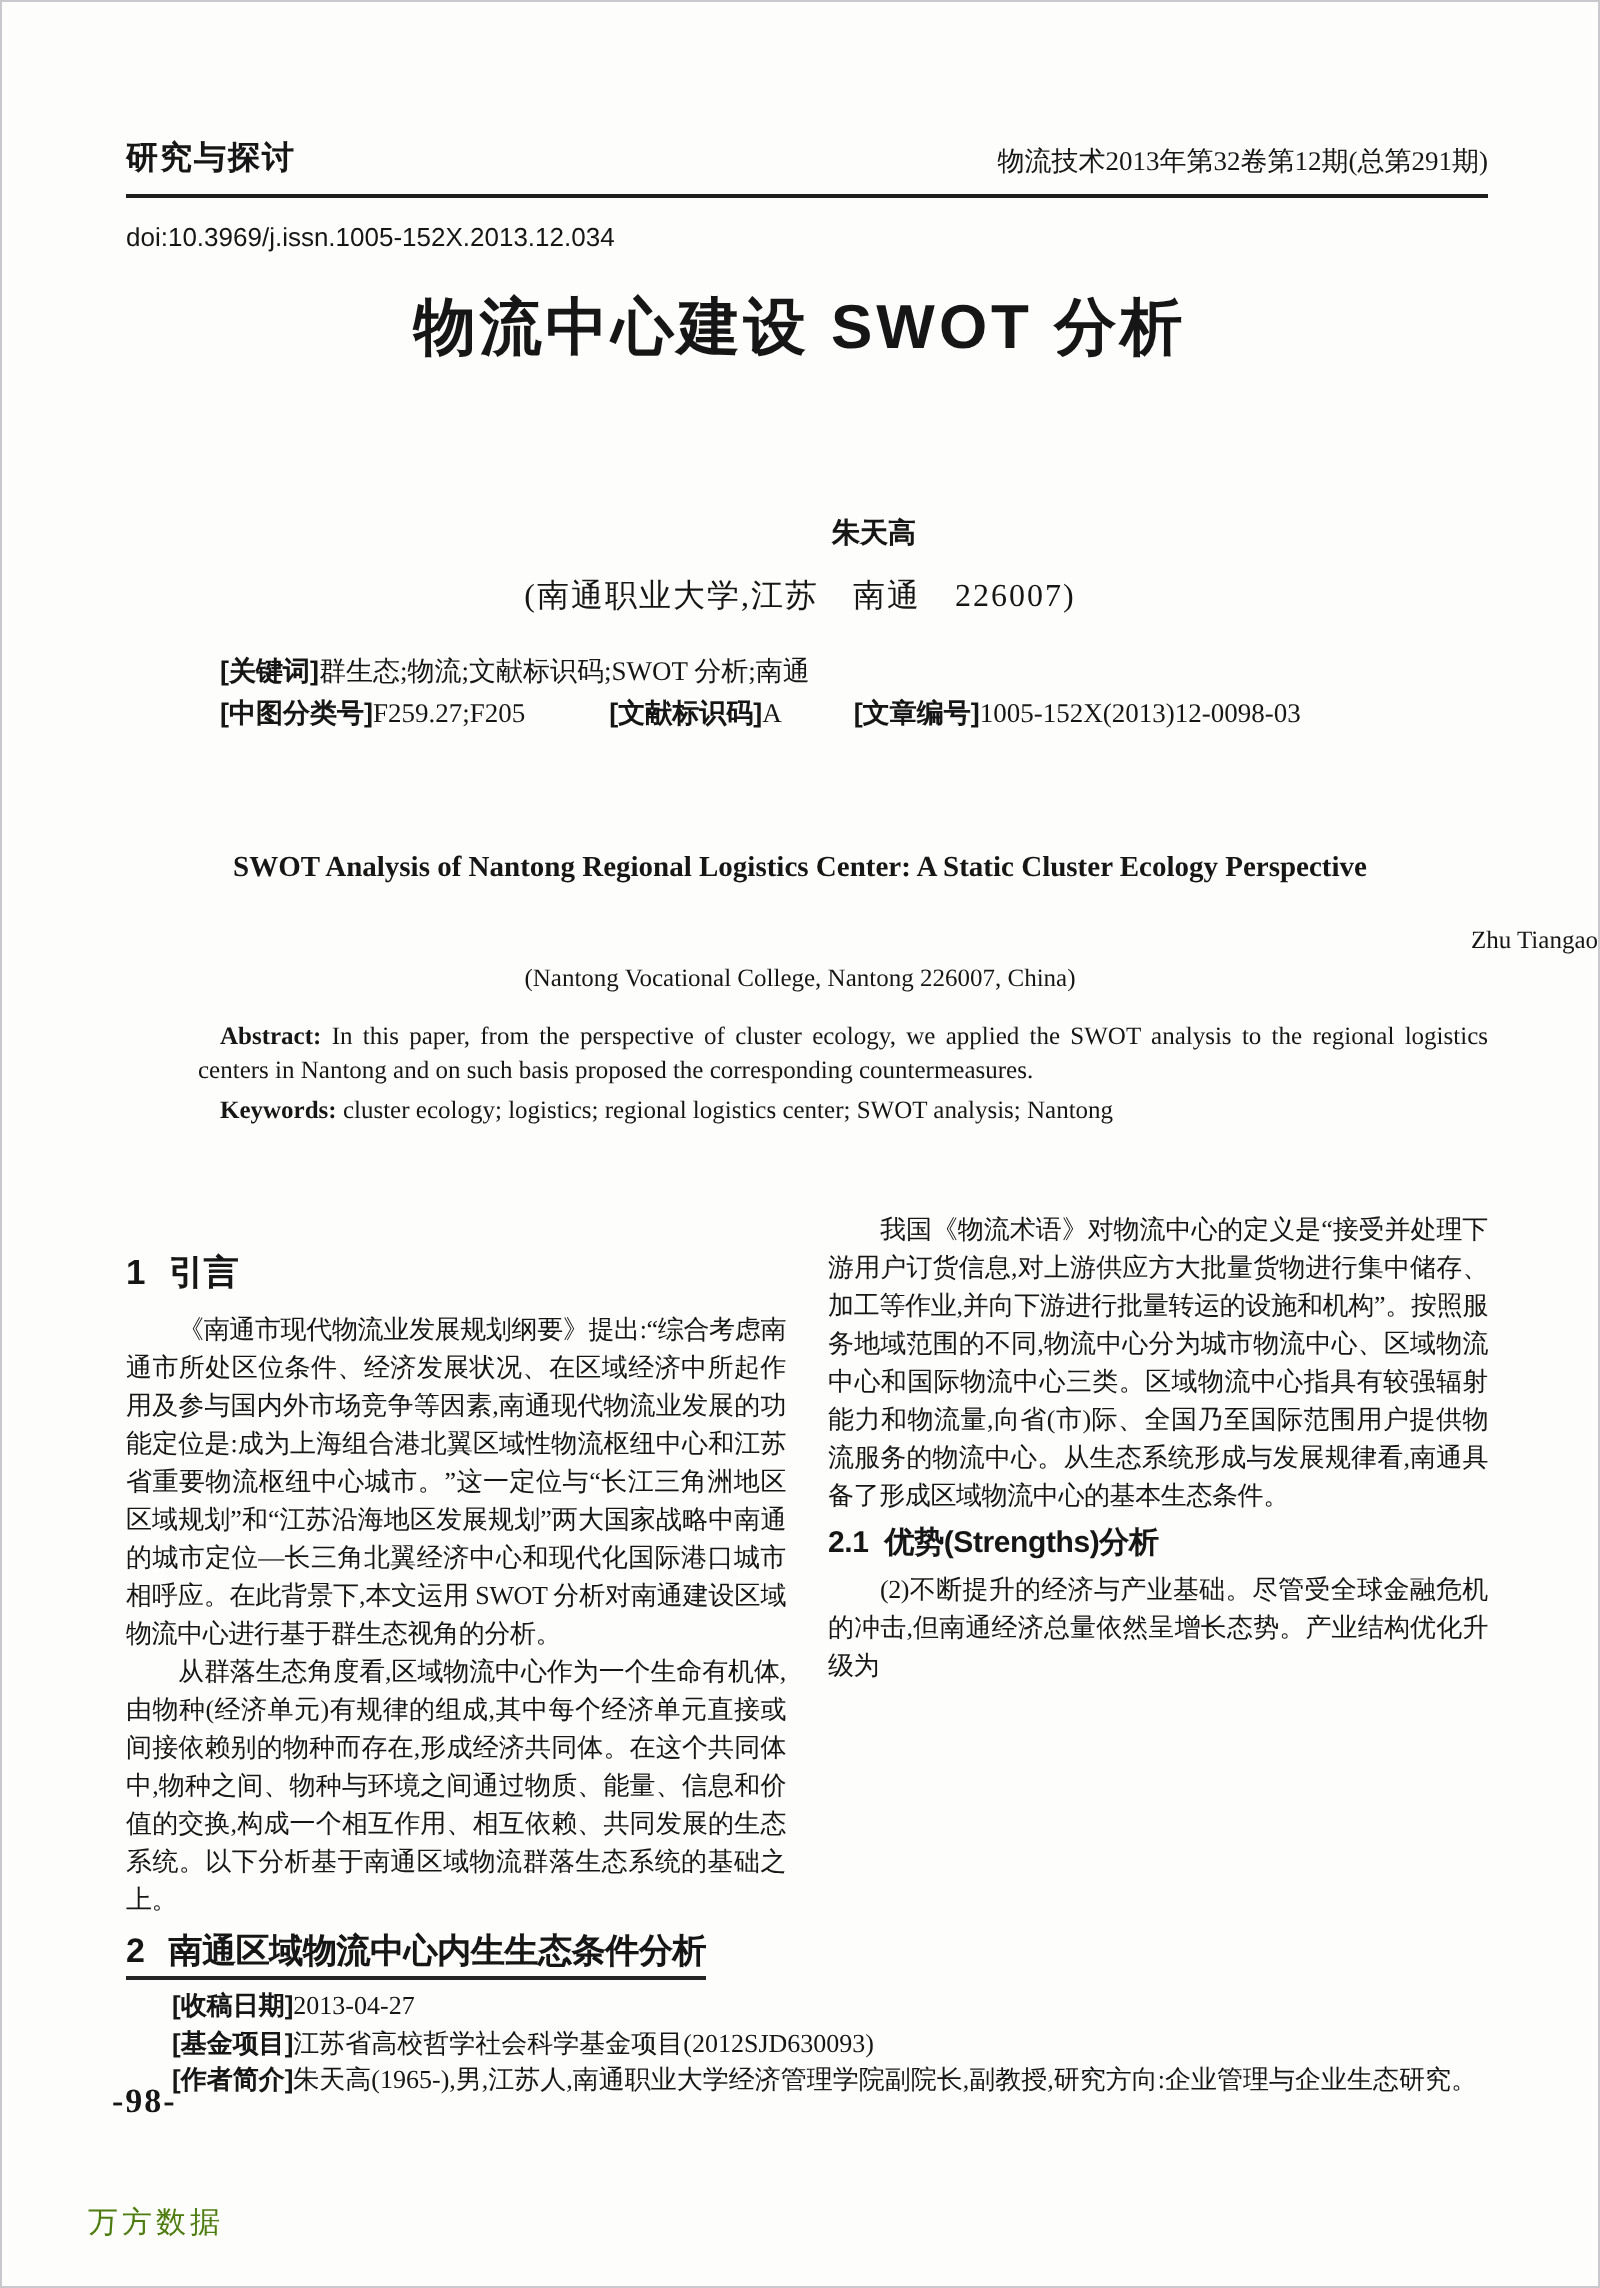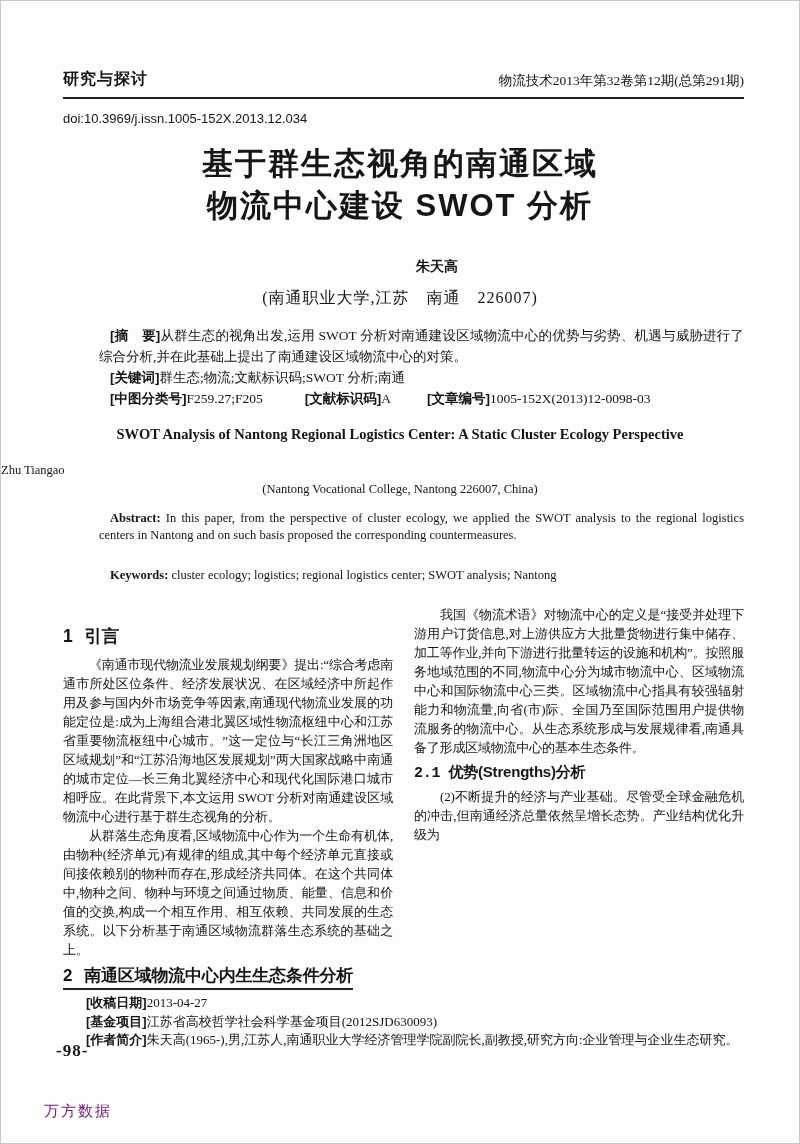--- a/index.html
+++ b/index.html
@@ -28,70 +28,68 @@
   
   .meta{position:absolute;top:324px;left:98px;width:645px;font-size:13.5px;line-height:21px;text-align:justify;}
   .meta p{margin:0;text-indent:11px;}
   .meta .lab{font-family:"Liberation Sans","DejaVu Sans",sans-serif;font-weight:bold;}
   .clcrow{margin:0;text-indent:11px;white-space:nowrap;}
   .clcrow .g2{margin-left:42px;}
   .clcrow .g3{margin-left:36px;}
 
   
   .en-title{position:absolute;top:425px;left:0;width:100%;text-align:center;font-weight:bold;font-size:14.5px;}
-  .en-author{position:absolute;top:462px;left:0;width:100%;text-align:left;font-size:12.5px;}
+  .en-author{position:absolute;top:462px;left:0;width:100%;text-align:right;font-size:12.5px;}
   .en-affil{position:absolute;top:481px;left:0;width:100%;text-align:center;font-size:12.5px;}
   .en-abs{position:absolute;top:509px;left:98px;width:645px;font-size:12.5px;line-height:16.5px;text-align:justify;}
   .en-abs p{margin:0;text-indent:11px;}
-  .en-keys{position:absolute;top:547px;left:98px;width:645px;font-size:12.5px;margin-top:20px;}
+  .en-keys{position:absolute;top:547px;left:98px;width:645px;font-size:12.5px;}
   .en-keys p{margin:0;text-indent:11px;}
 
   
   .columns{position:absolute;top:604px;left:62px;width:681px;height:384px;overflow:hidden;display:flex;gap:21px;}
   .col{width:330px;font-size:13px;line-height:19px;text-align:justify;letter-spacing:-0.2px;}
   .col p{margin:0;text-indent:2em;}
   .h-cn{font-family:"Liberation Sans","DejaVu Sans",sans-serif;font-weight:bold;text-align:left;text-indent:0;}
   .h1-cn{font-size:17.5px;margin:22px 0 9px 0;}
   .h2-cn{font-size:17px;margin:7px 0 0 0;white-space:nowrap;}
   .h21-cn{font-size:15px;margin:5px 0 4px 0;}
   .hnum{margin-right:12px;}
-  .hnum-s{margin-right:8px;font-family:Liberation Mono, monospace;}
+  .hnum-s{margin-right:8px;}
 
   
   .fn-rule{position:absolute;top:987px;left:62px;width:290px;height:2px;background:#242424;}
   .footnotes{position:absolute;top:993px;left:85px;width:660px;font-size:13px;line-height:18.5px;}
   .footnotes p{margin:0;}
   .footnotes .lab{font-family:"Liberation Sans","DejaVu Sans",sans-serif;font-weight:bold;}
 
   .pagenum{position:absolute;top:1040px;left:55px;font-weight:bold;font-size:17px;letter-spacing:1px;}
-  .watermark{position:absolute;top:1101px;left:43px;color:#701a75;font-size:15px;letter-spacing:2px;
+  .watermark{position:absolute;top:1101px;left:43px;color:#4d7c0f;font-size:15px;letter-spacing:2px;
              font-family:"Liberation Sans","DejaVu Sans",sans-serif;}
 </style>
 </head>
 <body>
 
 <div class="page">
 
   <div class="jheader">
     <span class="sec">研究与探讨</span>
     <span class="iss">物流技术2013年第32卷第12期(总第291期)</span>
   </div>
   <div class="rule-top"></div>
   <div class="doi">doi:10.3969/j.issn.1005-152X.2013.12.034</div>
 
   <div class="title">
-    <div>基于群生态视角的南通区域</div>
     <div>物流中心建设 SWOT 分析</div>
   </div>
 
   <div class="author-cn">朱天高</div>
   <div class="affil-cn">(南通职业大学,江苏　南通　226007)</div>
 
   <div class="meta">
-    <p><span class="lab">[摘　要]</span><span>从群生态的视角出发,运用 SWOT 分析对南通建设区域物流中心的优势与劣势、机遇与威胁进行了综合分析,并在此基础上提出了南通建设区域物流中心的对策。</span></p>
     <p><span class="lab">[关键词]</span><span>群生态;物流;文献标识码;SWOT 分析;南通</span></p>
     <p class="clcrow"><span class="g1"><span class="lab">[中图分类号]</span><span>F259.27;F205</span></span><span class="g2"><span class="lab">[文献标识码]</span><span>A</span></span><span class="g3"><span class="lab">[文章编号]</span><span>1005-152X(2013)12-0098-03</span></span></p>
   </div>
 
   <div class="en-title">SWOT Analysis of Nantong Regional Logistics Center: A Static Cluster Ecology Perspective</div>
   <div class="en-author">Zhu Tiangao</div>
   <div class="en-affil">(Nantong Vocational College, Nantong 226007, China)</div>
   <div class="en-abs">
     <p><span class="b">Abstract:</span><span> In this paper, from the perspective of cluster ecology, we applied the SWOT analysis to the regional logistics centers in Nantong and on such basis proposed the corresponding countermeasures.</span></p>
   </div>

